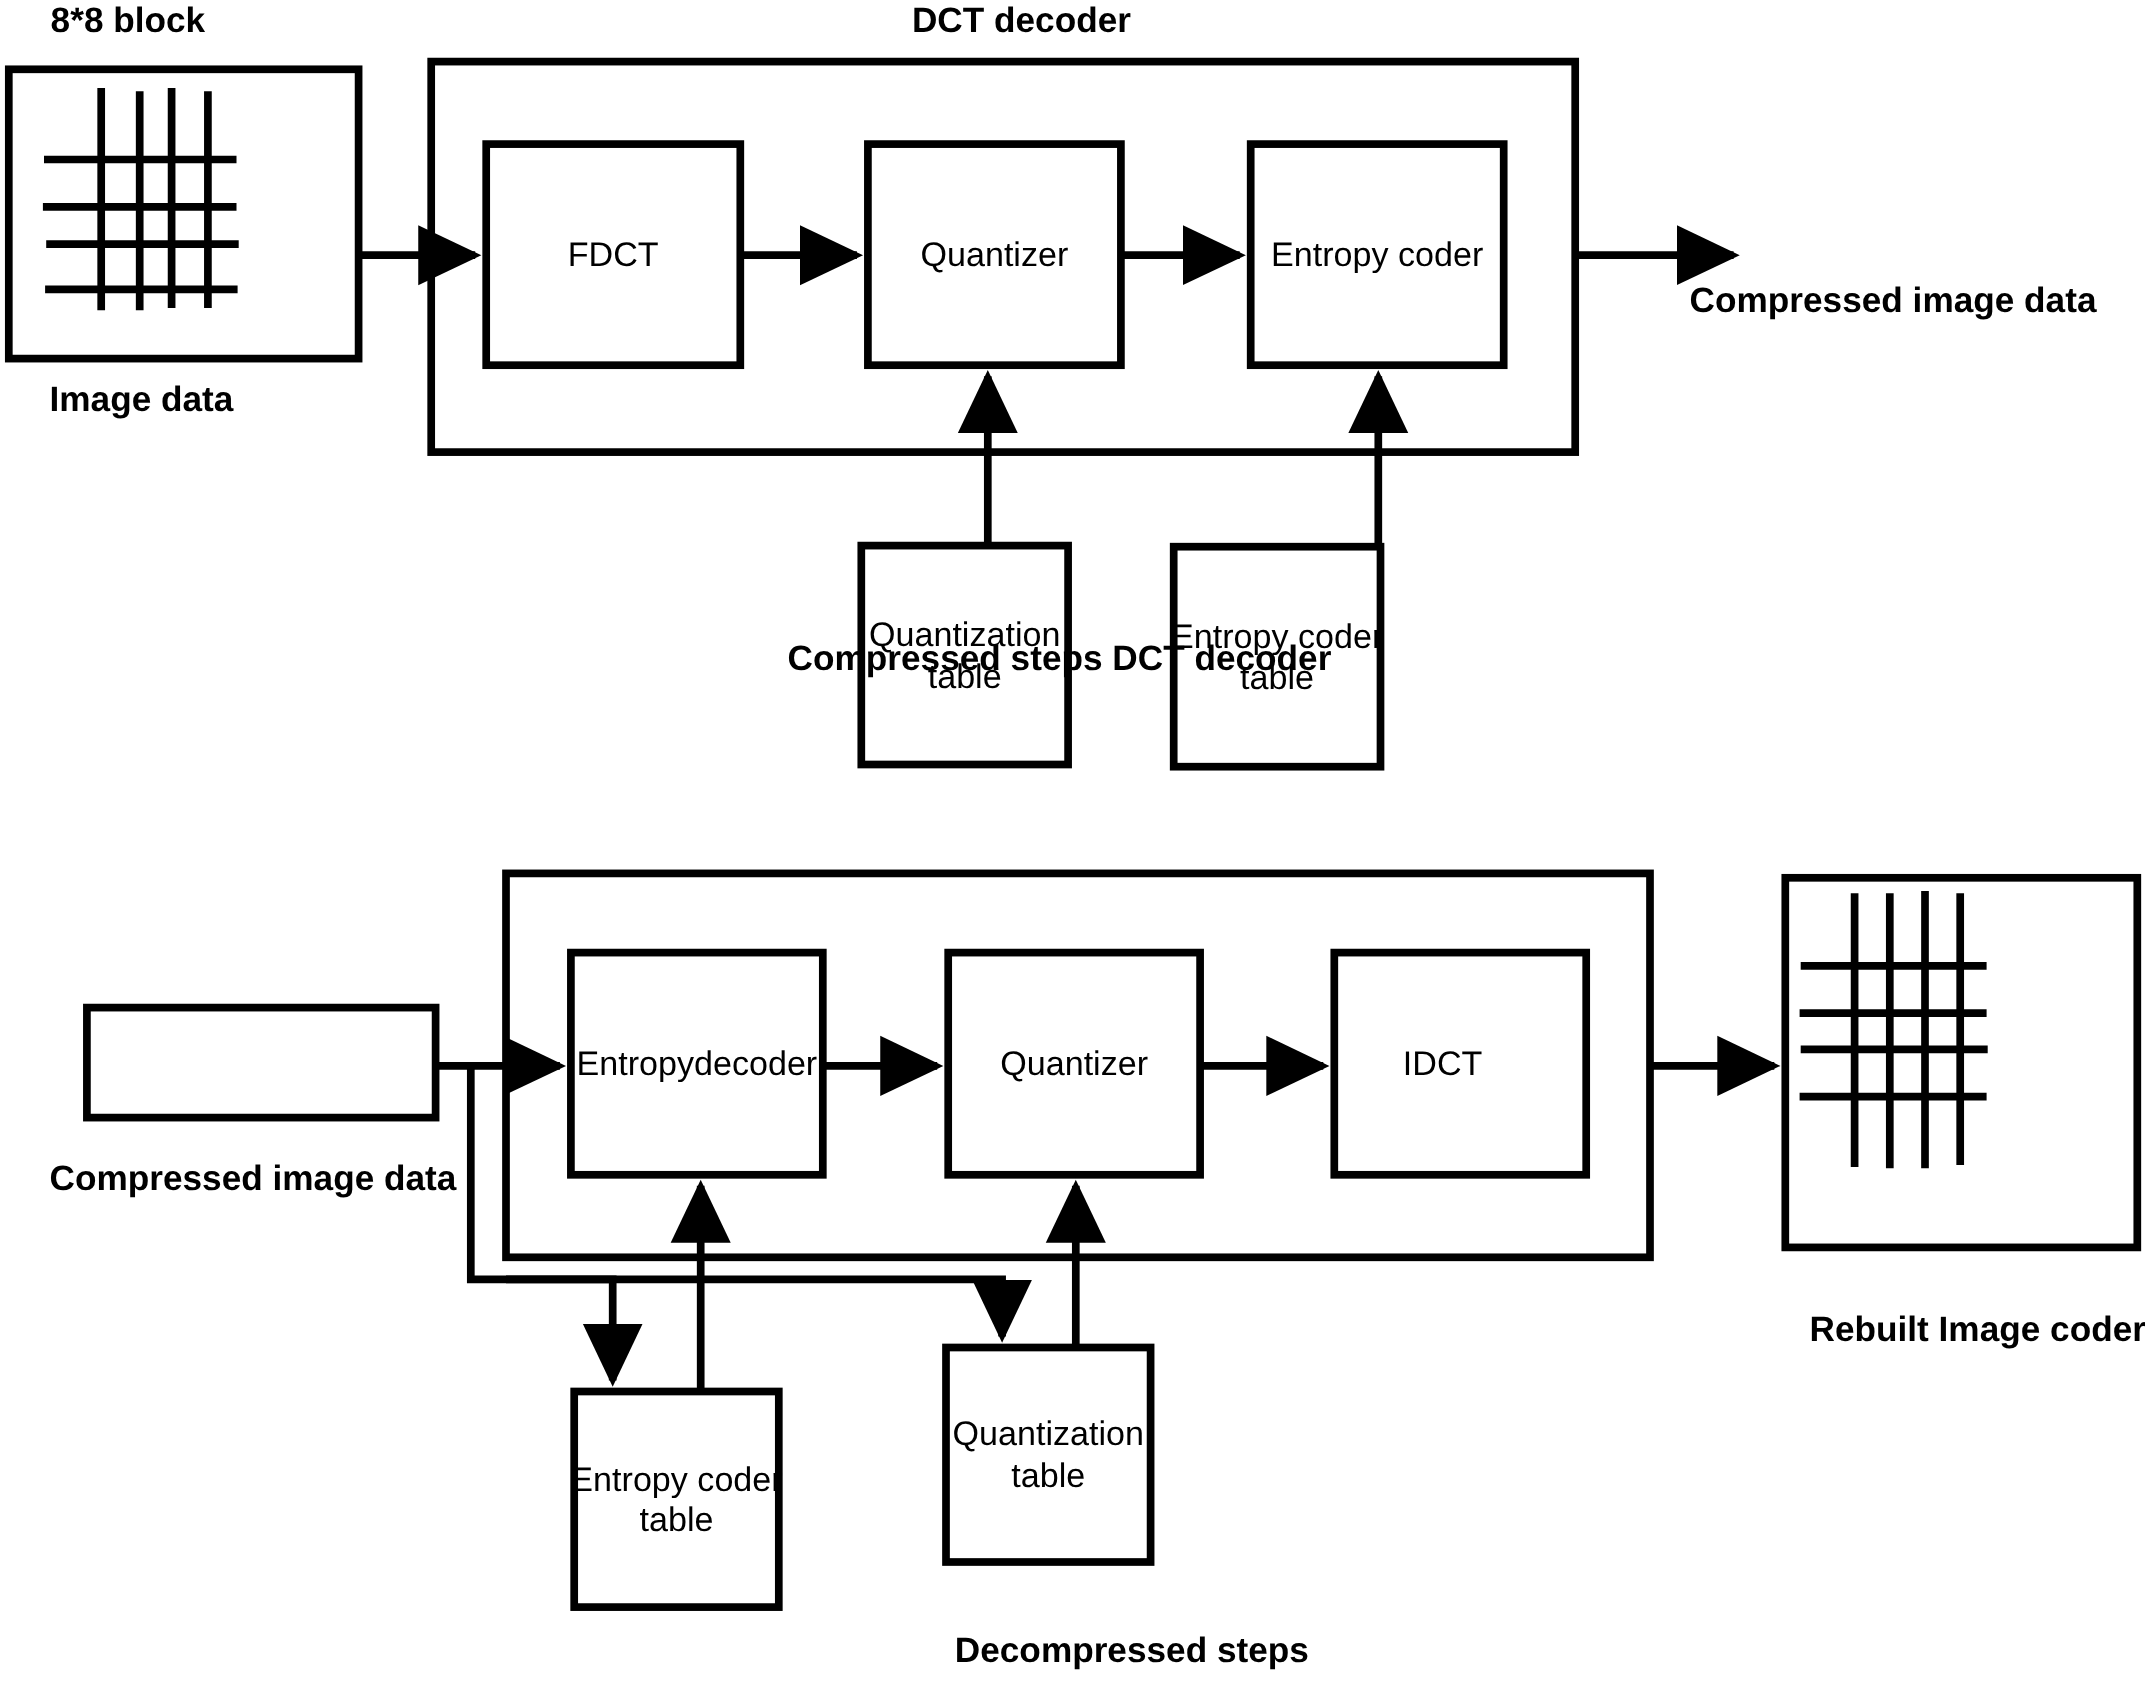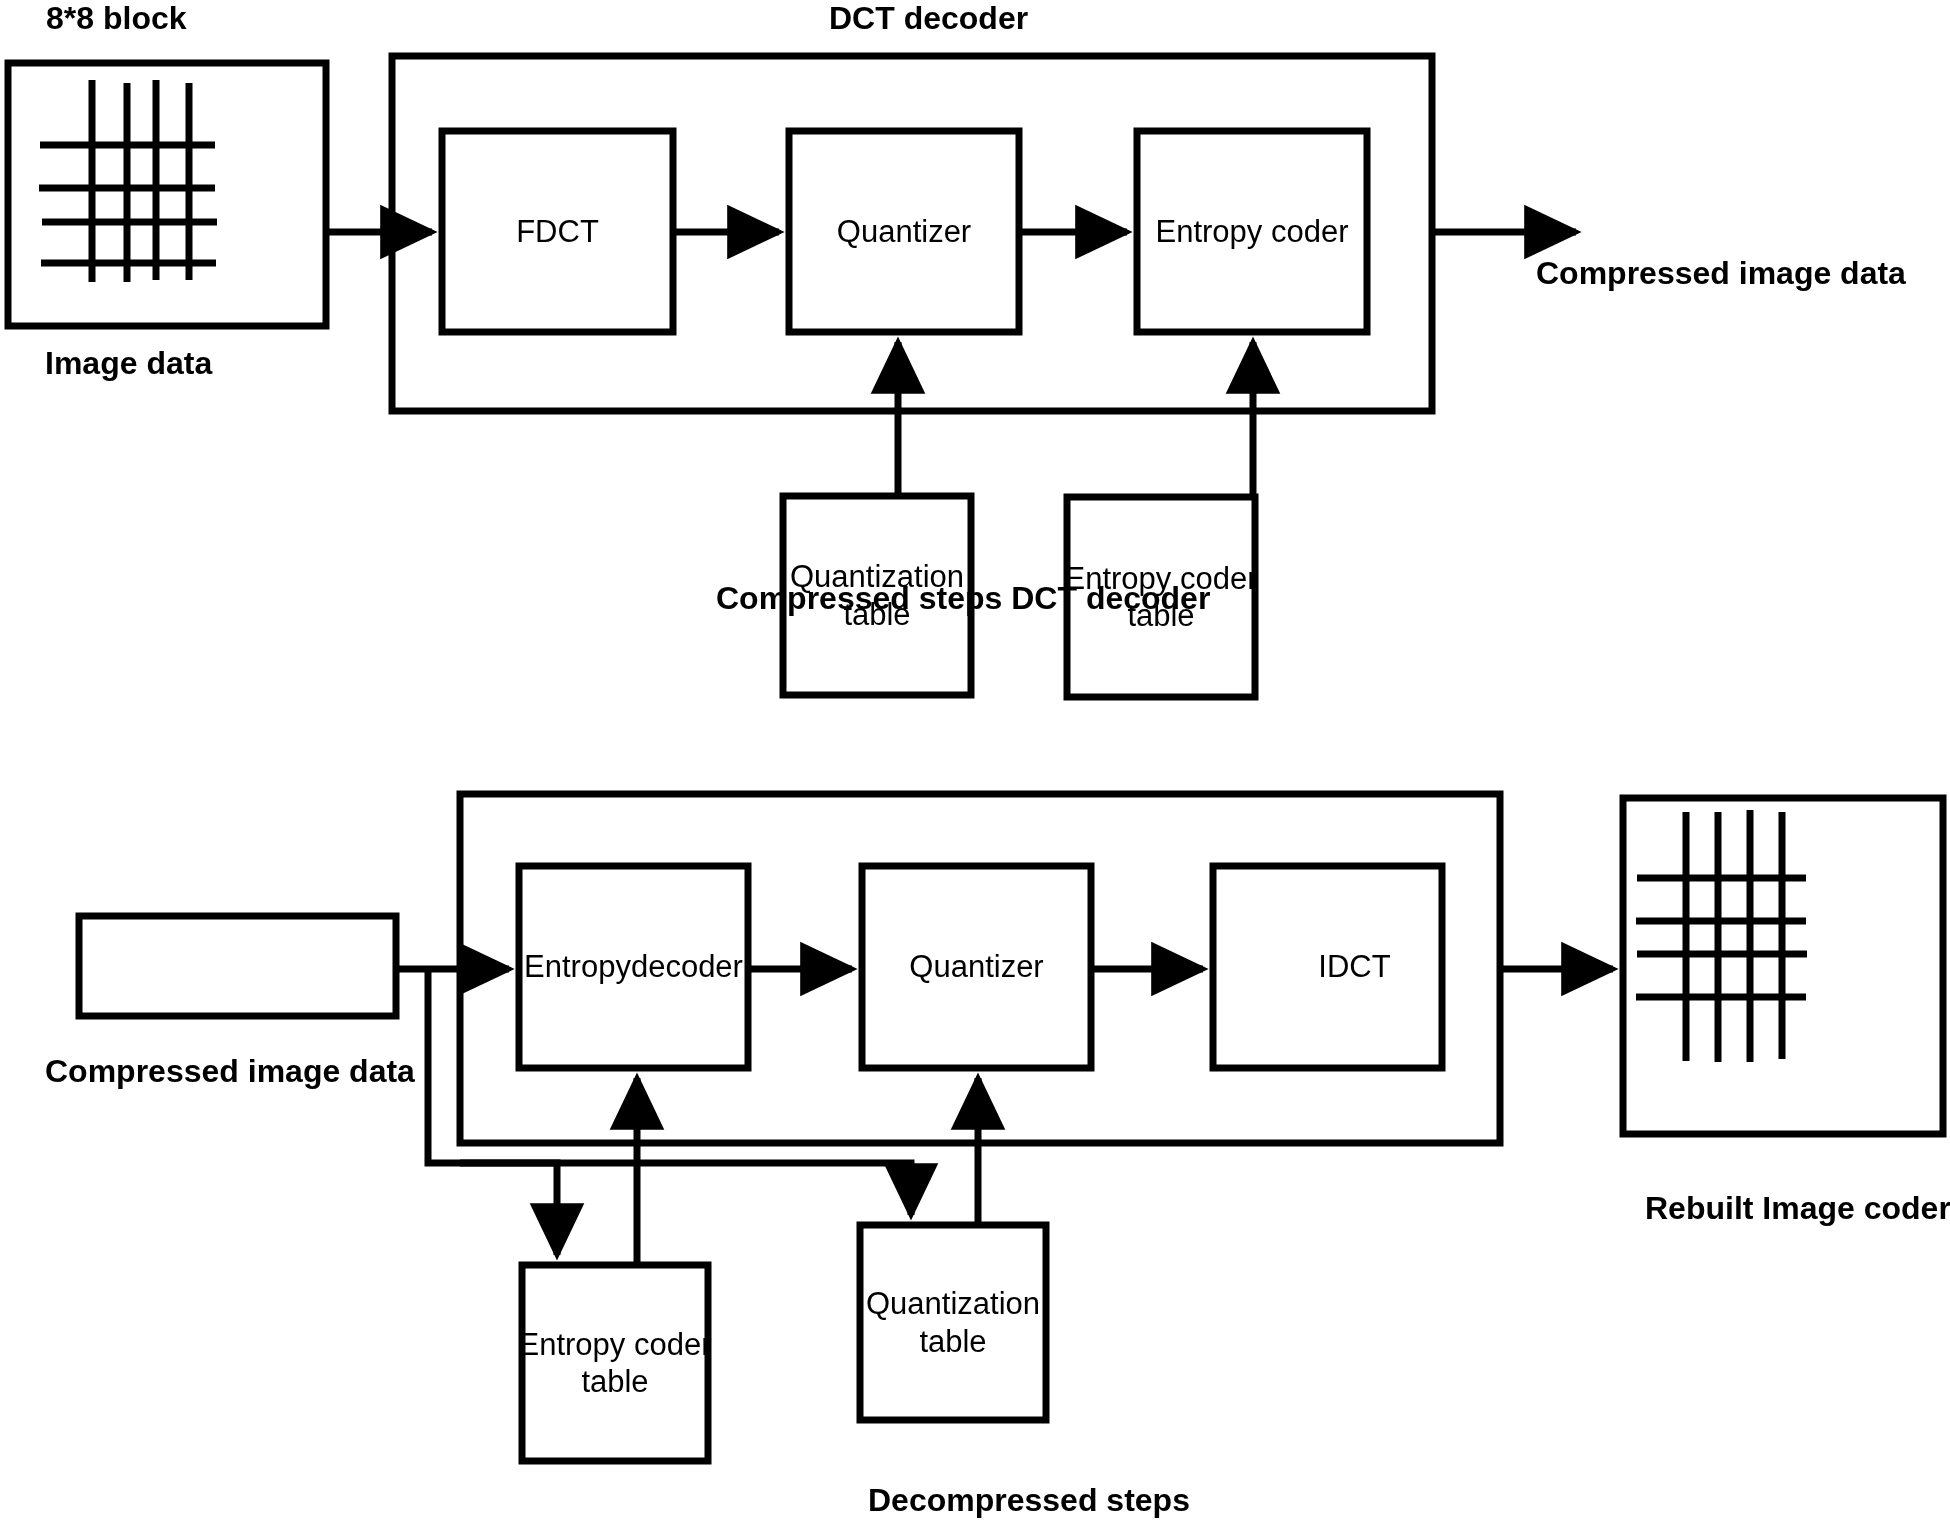--- a/index.html
+++ b/index.html
@@ -156,21 +156,21 @@
 
   <div class="lbl cap" style="left:45px; top:1053px;">Compressed image  data</div>
   <div class="lbl cap" style="left:1645px; top:1190px;">Rebuilt Image coder</div>
   <div class="lbl cap" style="left:868px; top:1482px;">Decompressed steps</div>
 
   <div class="blk-lbl blktxt" style="left:519px; top:866px; width:229px; height:202px; flex-direction:row;">
     <span>Entropy</span>
     <span>decoder</span>
   </div>
   <div class="blk-lbl blktxt" style="left:862px; top:866px; width:229px; height:202px;">Quantizer</div>
-  <div class="blk-lbl blktxt" style="left:1240px; top:866px; width:229px; height:202px;">IDCT</div>
+  <div class="blk-lbl blktxt" style="left:1197px; top:866px; width:229px; height:202px;">IDCT</div>
 
   <div class="blk-lbl blktxt" style="left:508px; top:1265px; width:214px; height:196px; flex-direction:column;">
     <span>Entropy coder</span>
     <span>table</span>
   </div>
   <div class="blk-lbl blktxt" style="left:848px; top:1225px; width:210px; height:195px; flex-direction:column;">
     <span>Quantization</span>
     <span>table</span>
   </div>
 

